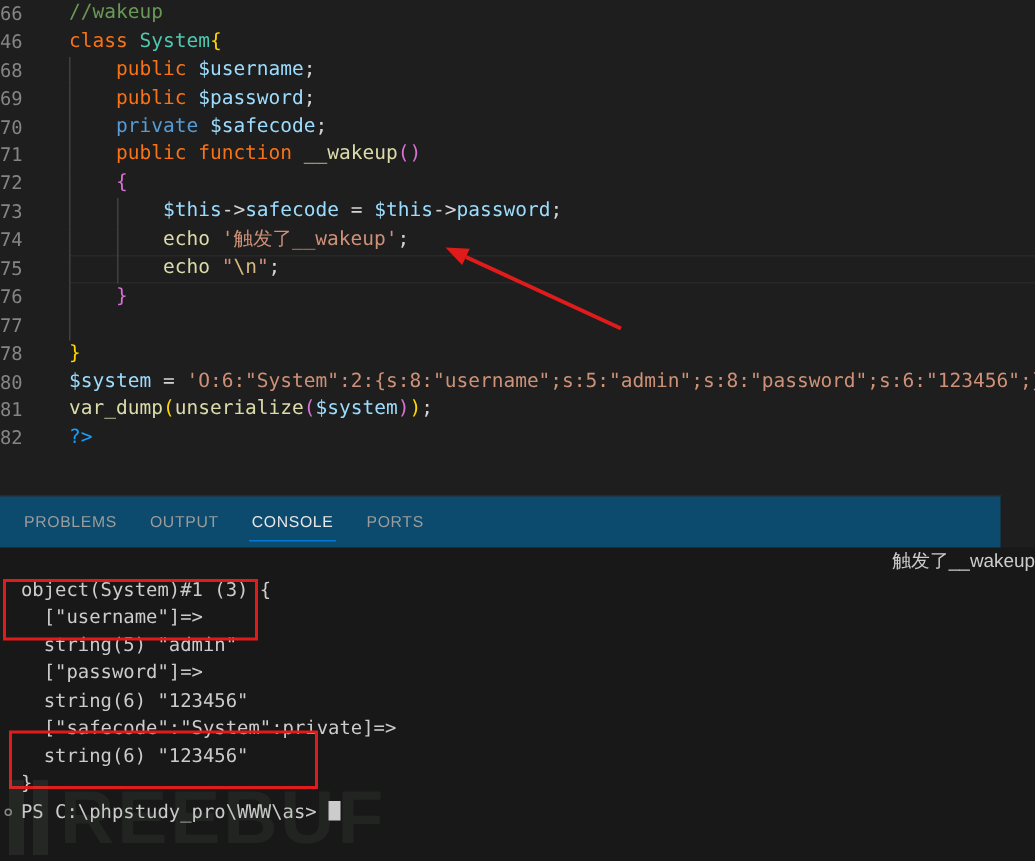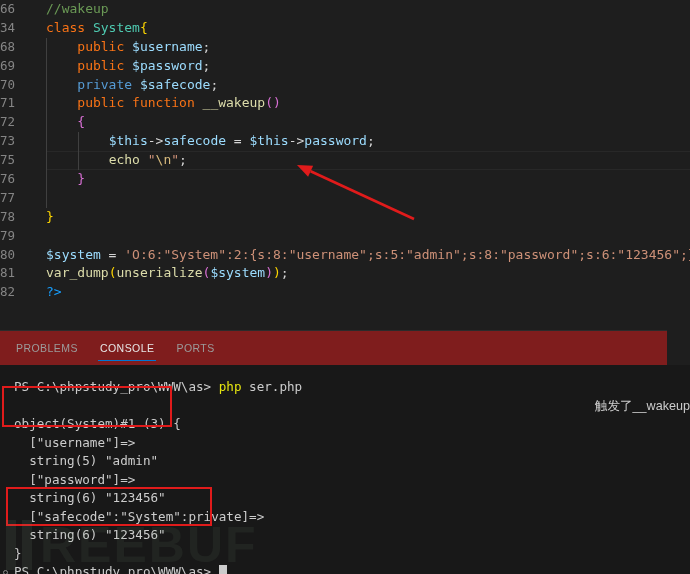--- a/index.html
+++ b/index.html
@@ -46,21 +46,21 @@
   .t-str{color:#CE9178;}
   .t-brace-y{color:#FFD700;}
   .t-brace-p{color:#DA70D6;}
   .t-brace-b{color:#179FFF;}
   .t-esc{color:#D7BA7D;}
   .t-plain{color:#d4d4d4;}
 
   
   .panel{
     position:absolute;left:0;top:330px;width:667px;height:244px;
-    background:#7f1d1d;
+    background:#0c4a6e;
     border-top:1px solid #2b2b2b;
   }
   .panel-tabs{
     position:absolute;left:0;top:0;width:690px;height:34px;
     display:flex;align-items:center;
     font-family:"Liberation Sans","DejaVu Sans",sans-serif;
   }
   .ptab{
     position:relative;height:34px;line-height:34px;
     font-size:10.5px;letter-spacing:.45px;
@@ -120,45 +120,45 @@
   }
   .wm-text{position:absolute;left:34px;top:0;}
 </style>
 </head>
 <body>
 
 <div id="root">
 
   <div class="editor" id="editor">
       <div class="code-line"><span class="gutter">66</span><span class="code"><span class="t-comment">//wakeup</span></span></div>
-      <div class="code-line"><span class="gutter">34</span><span class="code"><span class="t-kw">class </span><span class="t-type">System</span><span class="t-brace-y">{</span></span></div>
+      <div class="code-line"><span class="gutter">46</span><span class="code"><span class="t-kw">class </span><span class="t-type">System</span><span class="t-brace-y">{</span></span></div>
       <div class="code-line"><span class="gutter">68</span><span class="iguide" style="left: 46px;"></span><span class="code"><span class="t-plain">    </span><span class="t-kw">public </span><span class="t-var">$username</span><span class="t-plain">;</span></span></div>
       <div class="code-line"><span class="gutter">69</span><span class="iguide" style="left: 46px;"></span><span class="code"><span class="t-plain">    </span><span class="t-kw">public </span><span class="t-var">$password</span><span class="t-plain">;</span></span></div>
       <div class="code-line"><span class="gutter">70</span><span class="iguide" style="left: 46px;"></span><span class="code"><span class="t-plain">    </span><span style="color: rgb(86, 156, 214);">private </span><span class="t-var">$safecode</span><span class="t-plain">;</span></span></div>
       <div class="code-line"><span class="gutter">71</span><span class="iguide" style="left: 46px;"></span><span class="code"><span class="t-plain">    </span><span class="t-kw">public </span><span class="t-kw">function </span><span class="t-func">__wakeup</span><span class="t-brace-p">(</span><span class="t-brace-p">)</span></span></div>
       <div class="code-line"><span class="gutter">72</span><span class="iguide" style="left: 46px;"></span><span class="code"><span class="t-plain">    </span><span class="t-brace-p">{</span></span></div>
       <div class="code-line"><span class="gutter">73</span><span class="iguide" style="left: 46px;"></span><span class="iguide" style="left: 77.5px;"></span><span class="code"><span class="t-plain">        </span><span class="t-var">$this</span><span class="t-plain">-&gt;</span><span class="t-var">safecode</span><span class="t-plain"> = </span><span class="t-var">$this</span><span class="t-plain">-&gt;</span><span class="t-var">password</span><span class="t-plain">;</span></span></div>
+      <div class="code-line"><span class="gutter">74</span><span class="iguide" style="left: 46px;"></span><span class="iguide" style="left: 77.5px;"></span><span class="code"><span class="t-plain">        </span><span class="t-func">echo </span><span class="t-str">'触发了__wakeup'</span><span class="t-plain">;</span></span></div>
       <div class="code-line"><div class="active-line"></div><span class="gutter">75</span><span class="iguide" style="left: 46px;"></span><span class="iguide" style="left: 77.5px;"></span><span class="code"><span class="t-plain">        </span><span class="t-func">echo </span><span class="t-str">"</span><span class="t-esc">\n</span><span class="t-str">"</span><span class="t-plain">;</span></span></div>
       <div class="code-line"><span class="gutter">76</span><span class="iguide" style="left: 46px;"></span><span class="code"><span class="t-plain">    </span><span class="t-brace-p">}</span></span></div>
       <div class="code-line"><span class="gutter">77</span><span class="iguide" style="left: 46px;"></span><span class="code"></span></div>
       <div class="code-line"><span class="gutter">78</span><span class="code"><span class="t-brace-y">}</span></span></div>
-      <div class="code-line"><span class="gutter">79</span><span class="code"></span></div>
       <div class="code-line"><span class="gutter">80</span><span class="code"><span class="t-var">$system</span><span class="t-plain"> = </span><span class="t-str">'O:6:"System":2:{s:8:"username";s:5:"admin";s:8:"password";s:6:"123456";}'</span></span></div>
       <div class="code-line"><span class="gutter">81</span><span class="code"><span class="t-func">var_dump</span><span class="t-brace-y">(</span><span class="t-func">unserialize</span><span class="t-brace-p">(</span><span class="t-var">$system</span><span class="t-brace-p">)</span><span class="t-brace-y">)</span><span class="t-plain">;</span></span></div>
       <div class="code-line"><span class="gutter">82</span><span class="code"><span class="t-brace-b">?&gt;</span></span></div>
     </div>
 
   <div class="panel">
     <div class="panel-tabs" id="panel-tabs">
         <div class="ptab">PROBLEMS</div>
+        <div class="ptab">OUTPUT</div>
         <div class="ptab active">CONSOLE</div>
         <div class="ptab">PORTS</div>
       </div>
     <div class="term" id="terminal">
-        <div class="term-line" style="margin-top: 13px;"><span class="prompt-ps">PS C:\phpstudy_pro\WWW\as&gt; </span><span class="prompt-cmd">php</span><span class="prompt-arg"> ser.php</span></div>
         <div class="term-line cjk">触发了__wakeup</div>
         <div class="term-line">object(System)#1 (3) {</div>
         <div class="term-line">  ["username"]=&gt;</div>
         <div class="term-line">  string(5) "admin"</div>
         <div class="term-line">  ["password"]=&gt;</div>
         <div class="term-line">  string(6) "123456"</div>
         <div class="term-line">  ["safecode":"System":private]=&gt;</div>
         <div class="term-line">  string(6) "123456"</div>
         <div class="term-line">}</div>
         <div class="term-line" style="padding-left: 14px;"><span class="prompt-dot"></span><span>PS C:\phpstudy_pro\WWW\as&gt; </span><span class="cursor-block"></span></div>

